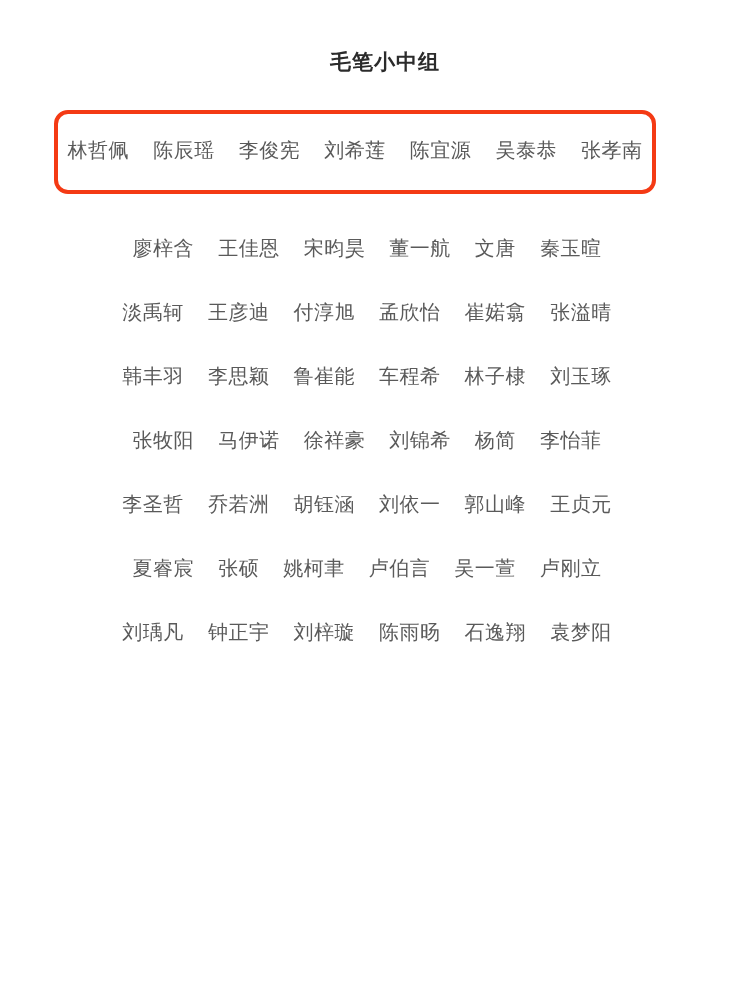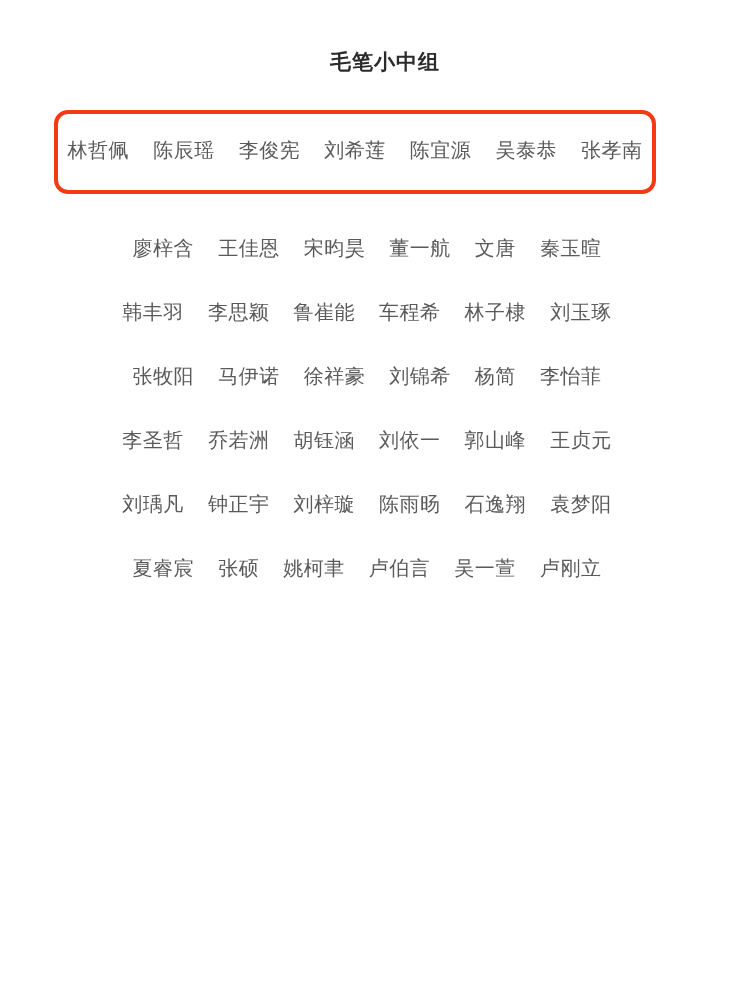--- a/index.html
+++ b/index.html
@@ -78,20 +78,28 @@
   <div class="rows-after">
     <div class="name-row">
       <span class="name">廖梓含</span>
       <span class="name">王佳恩</span>
       <span class="name">宋昀昊</span>
       <span class="name">董一航</span>
       <span class="name">文唐</span>
       <span class="name">秦玉暄</span>
     </div>
     <div class="name-row">
+      <span class="name">淡禹轲</span>
+      <span class="name">王彦迪</span>
+      <span class="name">付淳旭</span>
+      <span class="name">孟欣怡</span>
+      <span class="name">崔婼翕</span>
+      <span class="name">张溢晴</span>
+    </div>
+    <div class="name-row">
       <span class="name">韩丰羽</span>
       <span class="name">李思颖</span>
       <span class="name">鲁崔能</span>
       <span class="name">车程希</span>
       <span class="name">林子棣</span>
       <span class="name">刘玉琢</span>
     </div>
     <div class="name-row">
       <span class="name">张牧阳</span>
       <span class="name">马伊诺</span>
@@ -102,30 +110,30 @@
     </div>
     <div class="name-row">
       <span class="name">李圣哲</span>
       <span class="name">乔若洲</span>
       <span class="name">胡钰涵</span>
       <span class="name">刘依一</span>
       <span class="name">郭山峰</span>
       <span class="name">王贞元</span>
     </div>
     <div class="name-row">
+      <span class="name">夏睿宸</span>
+      <span class="name">张硕</span>
+      <span class="name">姚柯聿</span>
+      <span class="name">卢伯言</span>
+      <span class="name">吴一萱</span>
+      <span class="name">卢刚立</span>
+    </div>
+    <div class="name-row">
       <span class="name">刘瑀凡</span>
       <span class="name">钟正宇</span>
       <span class="name">刘梓璇</span>
       <span class="name">陈雨旸</span>
       <span class="name">石逸翔</span>
       <span class="name">袁梦阳</span>
     </div>
-    <div class="name-row">
-      <span class="name">夏睿宸</span>
-      <span class="name">张硕</span>
-      <span class="name">姚柯聿</span>
-      <span class="name">卢伯言</span>
-      <span class="name">吴一萱</span>
-      <span class="name">卢刚立</span>
-    </div>
   </div>
 
 </div>
 
 </body></html>

